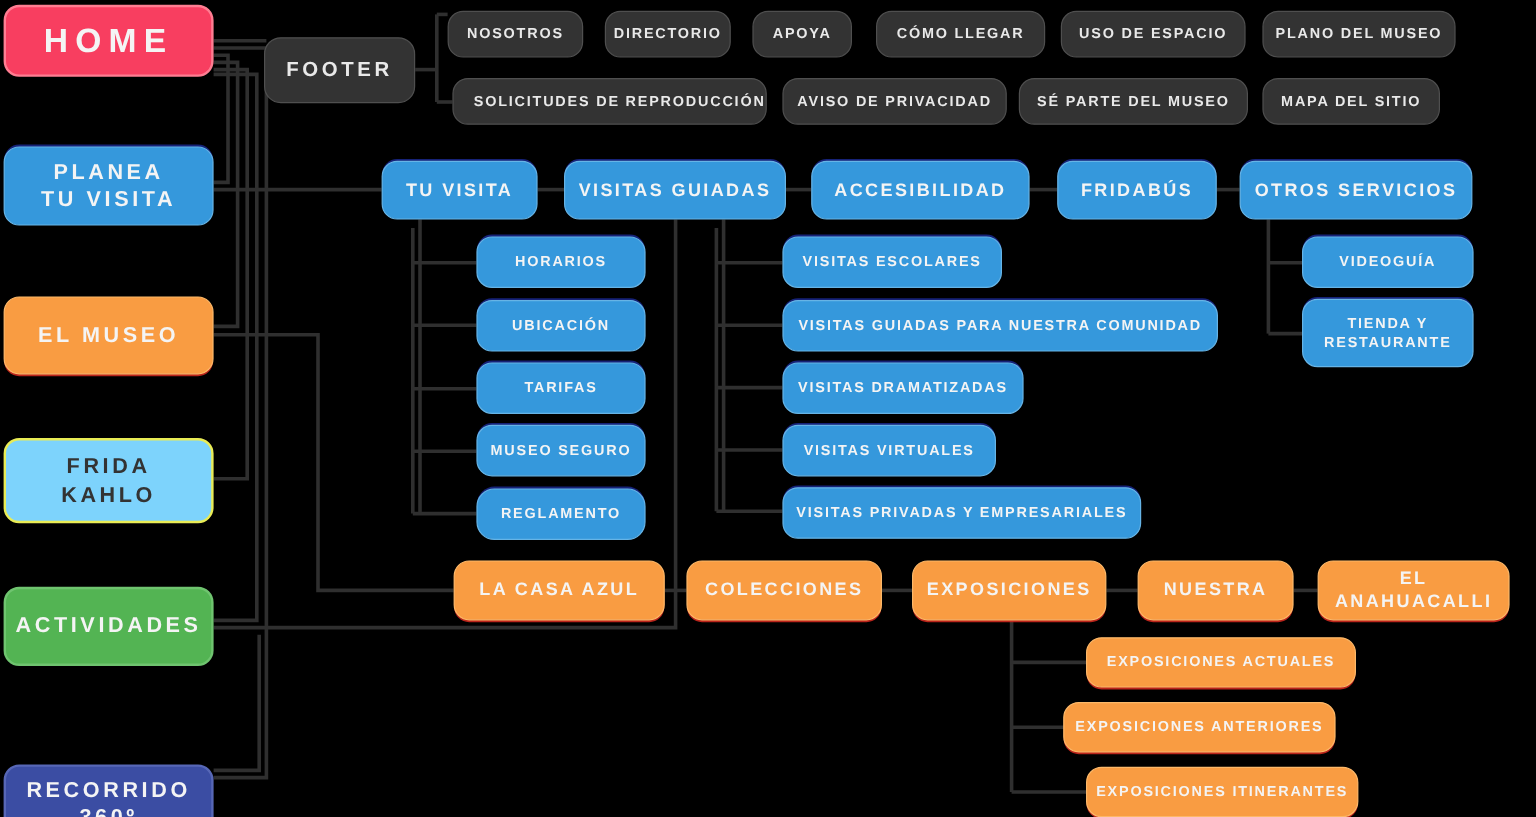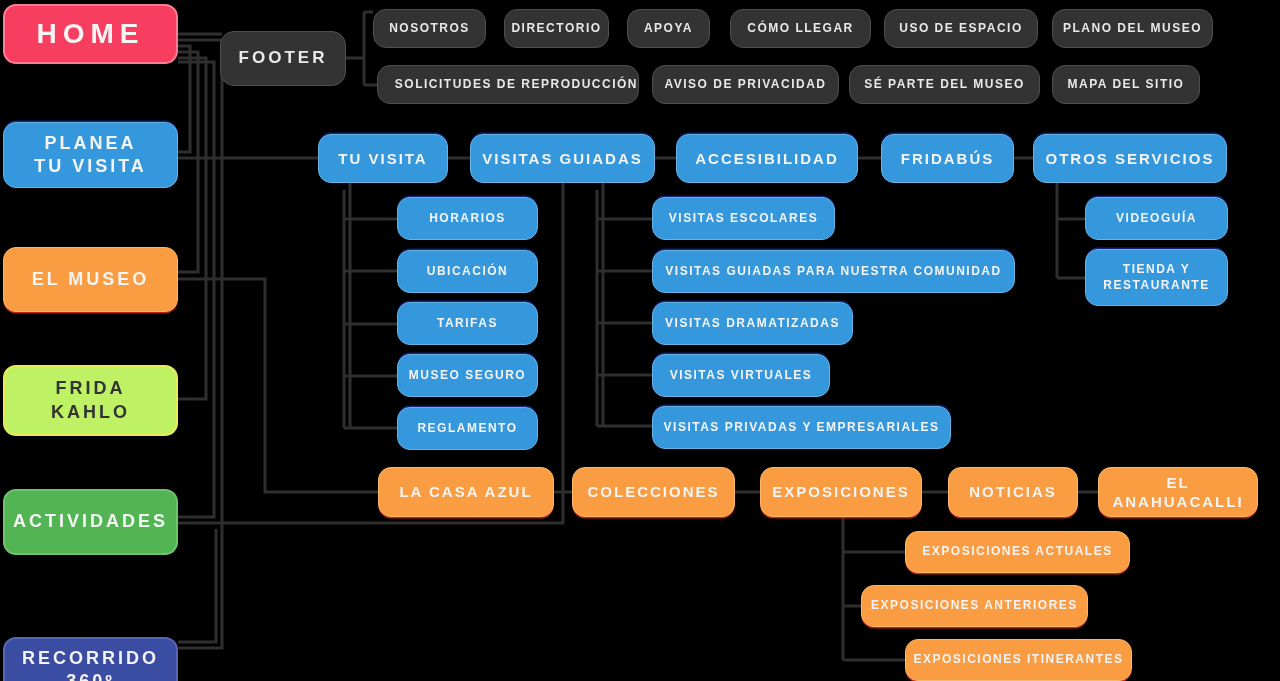--- a/index.html
+++ b/index.html
@@ -13,21 +13,21 @@
     text-align:center;box-sizing:border-box;border-radius:13px;
     color:#f4f4f4;white-space:pre-line;line-height:1.3;
   }
   .node .lbl{display:block;}
   
   .pink {background:#f83e60;border:2px solid #ff literal;}
   .pink {background:#f83e60;border:2px solid #ff7d92;}
   .blue {background:#3598dc;border:1px solid #66b4e6;box-shadow:0 -2px 0 -0.5px rgba(30,45,160,.75);}
   .orange{background:#f99c42;border:1px solid #fcb869;box-shadow:0 2px 0 -0.5px rgba(219,42,32,.85);}
   .dark {background:#333;border:1px solid #4f4f4f;color:#e9e9e9;}
-  .lime {background:#bef264;border:2px solid #e9ec55;color:#333;}
+  .lime {background:#7dd3fc;border:2px solid #e9ec55;color:#333;}
   .green{background:#53b453;border:2px solid #6fc46f;}
   .navy {background:#3b4da3;border:2px solid #5767b6;}
   
   .t-xl{font-size:28px;letter-spacing:6px;font-weight:bold;}
   .t-lg{font-size:18px;letter-spacing:3px;font-weight:bold;}
   .t-md{font-size:15px;letter-spacing:2px;font-weight:bold;}
   .t-sm{font-size:12px;letter-spacing:1.5px;font-weight:bold;}
   
   #n-home       {left:3px;  top:4px;  width:175px;height:60px;}
   #n-planea     {left:3px;  top:122px;width:175px;height:66px;}
@@ -51,39 +51,39 @@
   #n-tuvisita   {left:318px;top:134px;width:130px;height:49px;}
   #n-guiadas    {left:470px;top:134px;width:185px;height:49px;}
   #n-accesibilidad{left:676px;top:134px;width:182px;height:49px;}
   #n-fridabus   {left:881px;top:134px;width:133px;height:49px;}
   #n-otros      {left:1033px;top:134px;width:194px;height:49px;}
   
   #n-horarios   {left:397px;top:197px;width:141px;height:43px;}
   #n-ubicacion  {left:397px;top:250px;width:141px;height:43px;}
   #n-tarifas    {left:397px;top:302px;width:141px;height:43px;}
   #n-museoseguro{left:397px;top:354px;width:141px;height:43px;}
-  #n-reglamento {left:397px;top:407px;width:141px;height:43px;}
+  #n-reglamento {left:397px;top:407px;width:141px;height:43px;border-radius:15px;}
   
   #n-escolares  {left:652px;top:197px;width:183px;height:43px;}
   #n-comunidad  {left:652px;top:250px;width:363px;height:43px;}
   #n-dramatizadas{left:652px;top:302px;width:201px;height:43px;}
   #n-virtuales  {left:652px;top:354px;width:178px;height:43px;}
   #n-privadas   {left:652px;top:406px;width:299px;height:43px;}
   
   #n-videoguia  {left:1085px;top:197px;width:143px;height:43px;}
   #n-tienda     {left:1085px;top:249px;width:143px;height:57px;}
   
   #n-casaazul   {left:378px;top:467px;width:176px;height:50px;}
   #n-colecciones{left:572px;top:467px;width:163px;height:50px;}
   #n-exposiciones{left:760px;top:467px;width:162px;height:50px;}
   #n-noticias   {left:948px;top:467px;width:130px;height:50px;}
   #n-anahuacalli{left:1098px;top:467px;width:160px;height:50px;}
   
   #n-expo-actuales  {left:905px;top:531px;width:225px;height:42px;}
-  #n-expo-anteriores{left:861px;top:585px;width:227px;height:42px;}
+  #n-expo-anteriores{left:886px;top:585px;width:227px;height:42px;}
   #n-expo-itinerantes{left:905px;top:639px;width:227px;height:42px;}
 </style>
 </head>
 <body>
 
 <div id="stage">
 
   <svg id="wires" viewBox="0 0 1280 681" stroke="#2f2f2f" stroke-width="3" fill="none">
 
     <path d="M178,34 L222,34"></path>
@@ -220,21 +220,21 @@
     <span class="lbl">TIENDA Y
 RESTAURANTE</span></div>
 
   <div class="node orange t-md" id="n-casaazul">
     <span class="lbl">LA CASA AZUL</span></div>
   <div class="node orange t-md" id="n-colecciones">
     <span class="lbl">COLECCIONES</span></div>
   <div class="node orange t-md" id="n-exposiciones">
     <span class="lbl">EXPOSICIONES</span></div>
   <div class="node orange t-md" id="n-noticias">
-    <span class="lbl">NOTICIAS</span></div>
+    <span class="lbl">NUESTRA</span></div>
   <div class="node orange t-md" id="n-anahuacalli">
     <span class="lbl">EL ANAHUACALLI</span></div>
 
   <div class="node orange t-sm" id="n-expo-actuales">
     <span class="lbl">EXPOSICIONES ACTUALES</span></div>
   <div class="node orange t-sm" id="n-expo-anteriores">
     <span class="lbl">EXPOSICIONES ANTERIORES</span></div>
   <div class="node orange t-sm" id="n-expo-itinerantes">
     <span class="lbl">EXPOSICIONES ITINERANTES</span></div>
 

